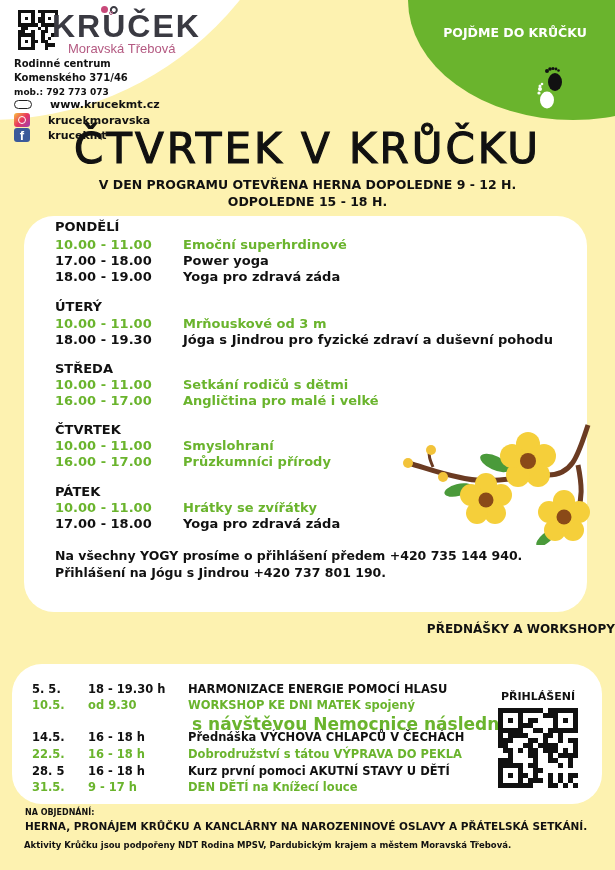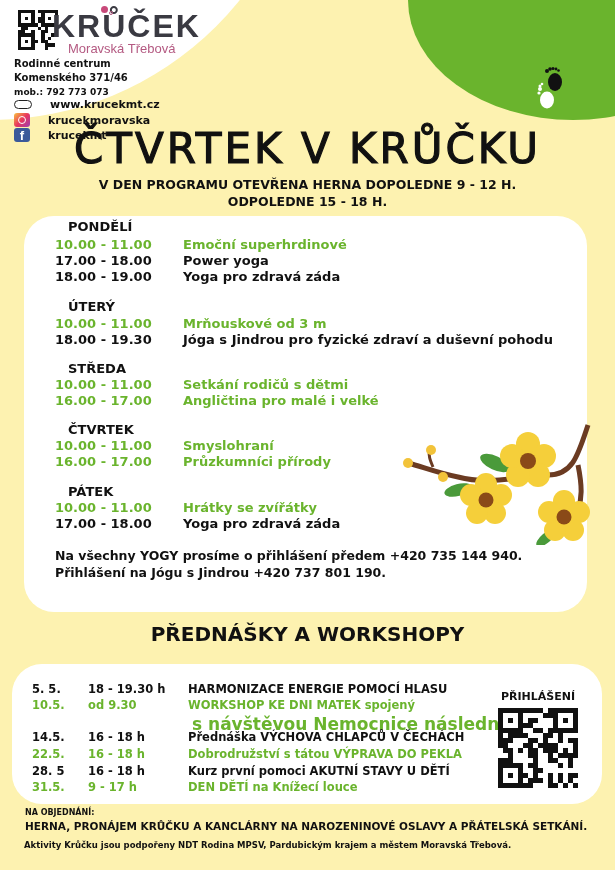--- a/index.html
+++ b/index.html
@@ -60,28 +60,28 @@
   }
   .hours {
     position: absolute; left: 0; width: 615px; text-align: center;
     font-weight: 700; font-size: 12.5px;
   }
   .card {
     position: absolute; background: #fff; border-radius: 30px;
   }
   .card1 { left: 24px; top: 216px; width: 563px; height: 396px; }
   .card2 { left: 12px; top: 664px; width: 590px; height: 140px; }
-  .day { position: absolute; left: 68px; font-weight: 700; font-size: 13px; }
+  .day { position: absolute; left: 55px; font-weight: 700; font-size: 13px; }
   .row { position: absolute; left: 55px; font-weight: 700; font-size: 13px; display: flex; align-items: center; }
   .row .t { width: 128px; }
   .green { color: #6ab42d; }
   .note { position: absolute; left: 55px; font-weight: 700; font-size: 12.5px; }
   .section-title {
-    position: absolute; left: 0; width: 615px; top: 622px; text-align: center;
-    font-weight: 700; font-size: 20px;
+    position: absolute; left: 0; width: 615px; top: 622px; text-align: right;
+    font-weight: 700; font-size: 12px;
   }
   .ws { position: absolute; left: 32px; font-weight: 700; font-size: 11.5px; display: flex; }
   .ws .d { width: 56px; }
   .ws .h { width: 100px; }
   .ws-cont { position: absolute; left: 192px; font-weight: 700; font-size: 17px; }
   .reg-label { position: absolute; left: 492px; top: 690px; width: 92px; text-align: center; font-weight: 700; font-size: 11px; }
   .reg-qr { left: 498px; top: 708px; width: 80px; height: 80px; grid-template-columns: repeat(16, 1fr); }
   .order-label { position: absolute; left: 25px; top: 808px; font-weight: 700; font-size: 8px; }
   .order-text { position: absolute; left: 25px; top: 820px; font-weight: 700; font-size: 10.5px; }
   .support { position: absolute; left: 24px; top: 840px; font-weight: 700; font-size: 8.5px; }
@@ -256,20 +256,21 @@
 <div class="social" style="top:113px">
   <span class="ico ico-ig"></span>
   <span>krucekmoravska</span>
 </div>
 <div class="social" style="top:128px">
   <span class="ico ico-fb">f</span>
   <span>krucekmt</span>
 </div>
 
 <div class="slogan">
+  <div>POJĎME DO KRŮČKU</div>
 </div>
 <svg class="feet" viewBox="0 0 32 44">
   <ellipse cx="20" cy="16" rx="7" ry="9" fill="#111"></ellipse>
   <circle cx="12" cy="5" r="2" fill="#111"></circle>
     <circle cx="15" cy="3" r="1.8" fill="#111"></circle>
     <circle cx="18" cy="2.5" r="1.6" fill="#111"></circle>
     <circle cx="21" cy="3" r="1.4" fill="#111"></circle>
     <circle cx="23.5" cy="4.5" r="1.3" fill="#111"></circle>
   <ellipse cx="12" cy="34" rx="7" ry="8.5" fill="#fff"></ellipse>
   <circle cx="5" cy="23" r="2" fill="#fff"></circle>

